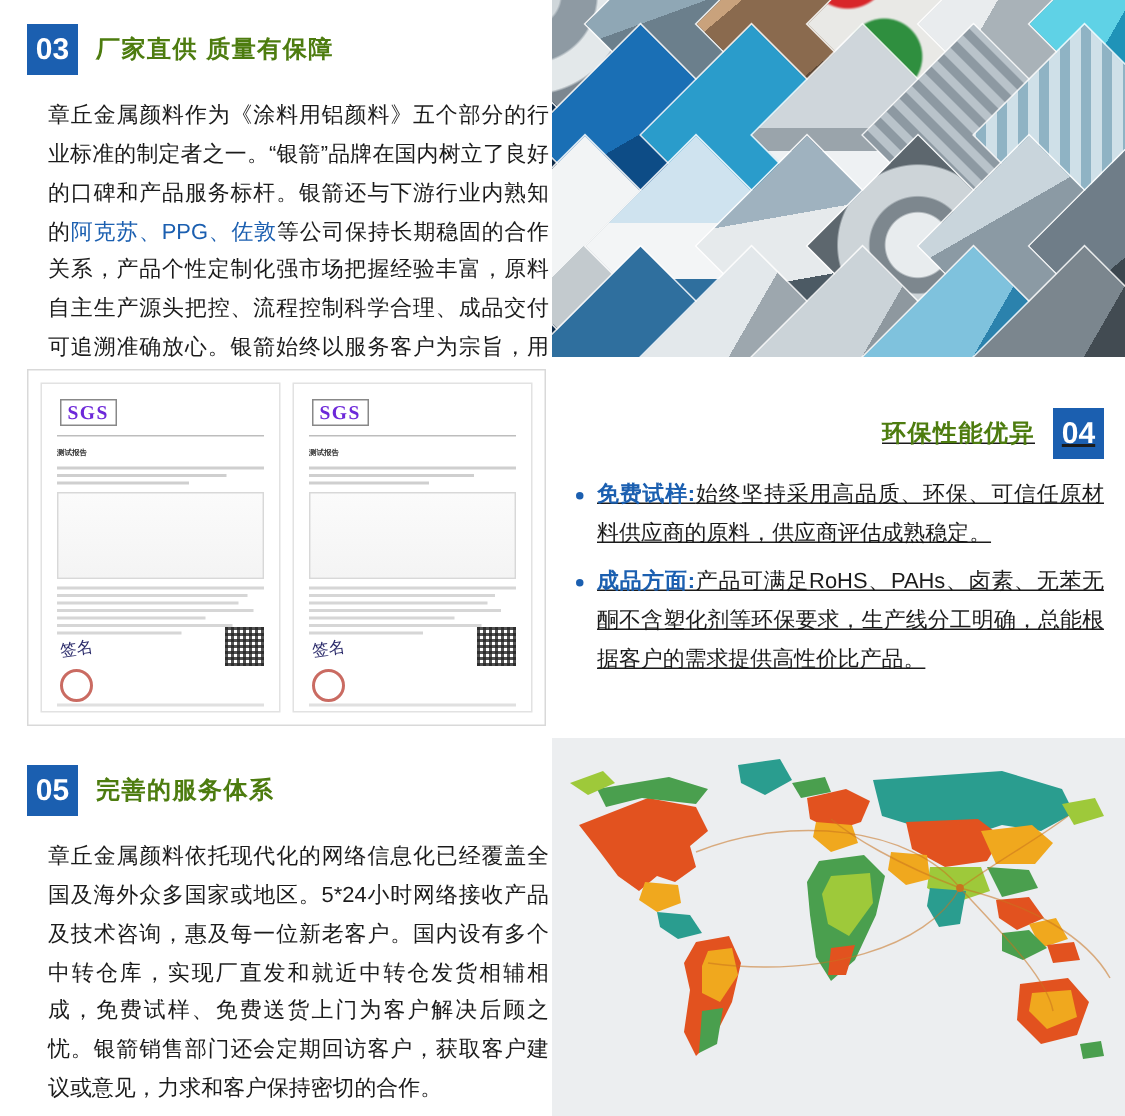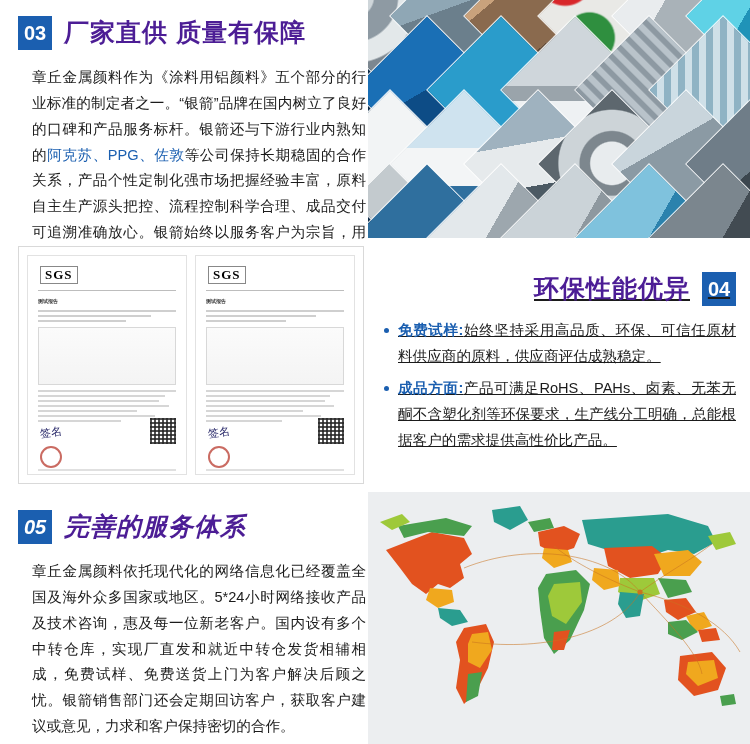--- a/index.html
+++ b/index.html
@@ -15,24 +15,24 @@
 
   
   .num-badge {
     display: inline-flex; align-items: center; justify-content: center;
     width: 34px; height: 34px;
     background: #1b5fb0; color: #fff;
     font-size: 20px; font-weight: bold;
     letter-spacing: 0px;
   }
   .sec-title {
-    font-size: 25px; font-weight: bold; color: #4c1d95;
+    font-size: 16px; font-weight: bold; color: #4d7c0f;
     letter-spacing: 1px;
   }
-  .head-row { display: flex; align-items: flex-start; gap: 12px; }
+  .head-row { display: flex; align-items: center; gap: 12px; }
 
   .body-text {
     font-size: 14.6px;
     line-height: 1.78;
     color: #1b1b1b;
     text-align: justify;
   }
   .body-text .blue { color: #1b5fb0; }
 
   
@@ -65,21 +65,21 @@
     position: absolute; left: 18px; top: 246px; width: 346px; height: 238px;
     background: #ffffff; border: 1px solid #d9d9d9;
     display: flex; gap: 8px; padding: 8px;
   }
   .cert {
     flex: 1; background: #fff; border: 1px solid #e2e2e2;
     position: relative; overflow: hidden;
   }
   .cert .sgs {
     font-family: "Liberation Serif", serif;
-    font-size: 13px; font-weight: bold; color: #000000;
+    font-size: 13px; font-weight: bold; color: #6d28d9;
     border: 1px solid #888; display: inline-block;
     padding: 0 4px; margin: 10px 0 0 12px; letter-spacing: 1px;
   }
   .cert .sgs-rule {
     height: 1px; background: #bdbdbd; margin: 6px 10px 0 10px;
   }
   .cert .ctitle {
     font-size: 5px; color: #333; margin: 7px 0 0 10px; font-weight: bold;
   }
   .cert .lines { margin: 6px 10px 0 10px; }
@@ -135,21 +135,21 @@
     content: ""; position: absolute; left: 2px; top: 10px;
     width: 5px; height: 5px; border-radius: 50%; background: #1b5fb0;
   }
   .bullet-list b { color: #1b5fb0; font-weight: bold; }
 
   
   #sec05 {
     position: absolute; left: 0; top: 492px; width: 380px; height: 252px;
     padding: 14px 14px 0 18px;
   }
-  #sec05 .head-row { margin: 4px 0 6px 0; font-style: italic; }
+  #sec05 .head-row { margin: 4px 0 6px 0; }
   #sec05 .body-text { padding-left: 14px; }
 
   #mapwrap {
     position: absolute; left: 368px; top: 492px; width: 382px; height: 252px;
     background: #eceef0; overflow: hidden;
   }
   #mapwrap svg { position: absolute; left: 0; top: 0; }
   .arc { fill: none; stroke: #c9731f; stroke-width: 1; opacity: .55; }
 </style>
 </head>

